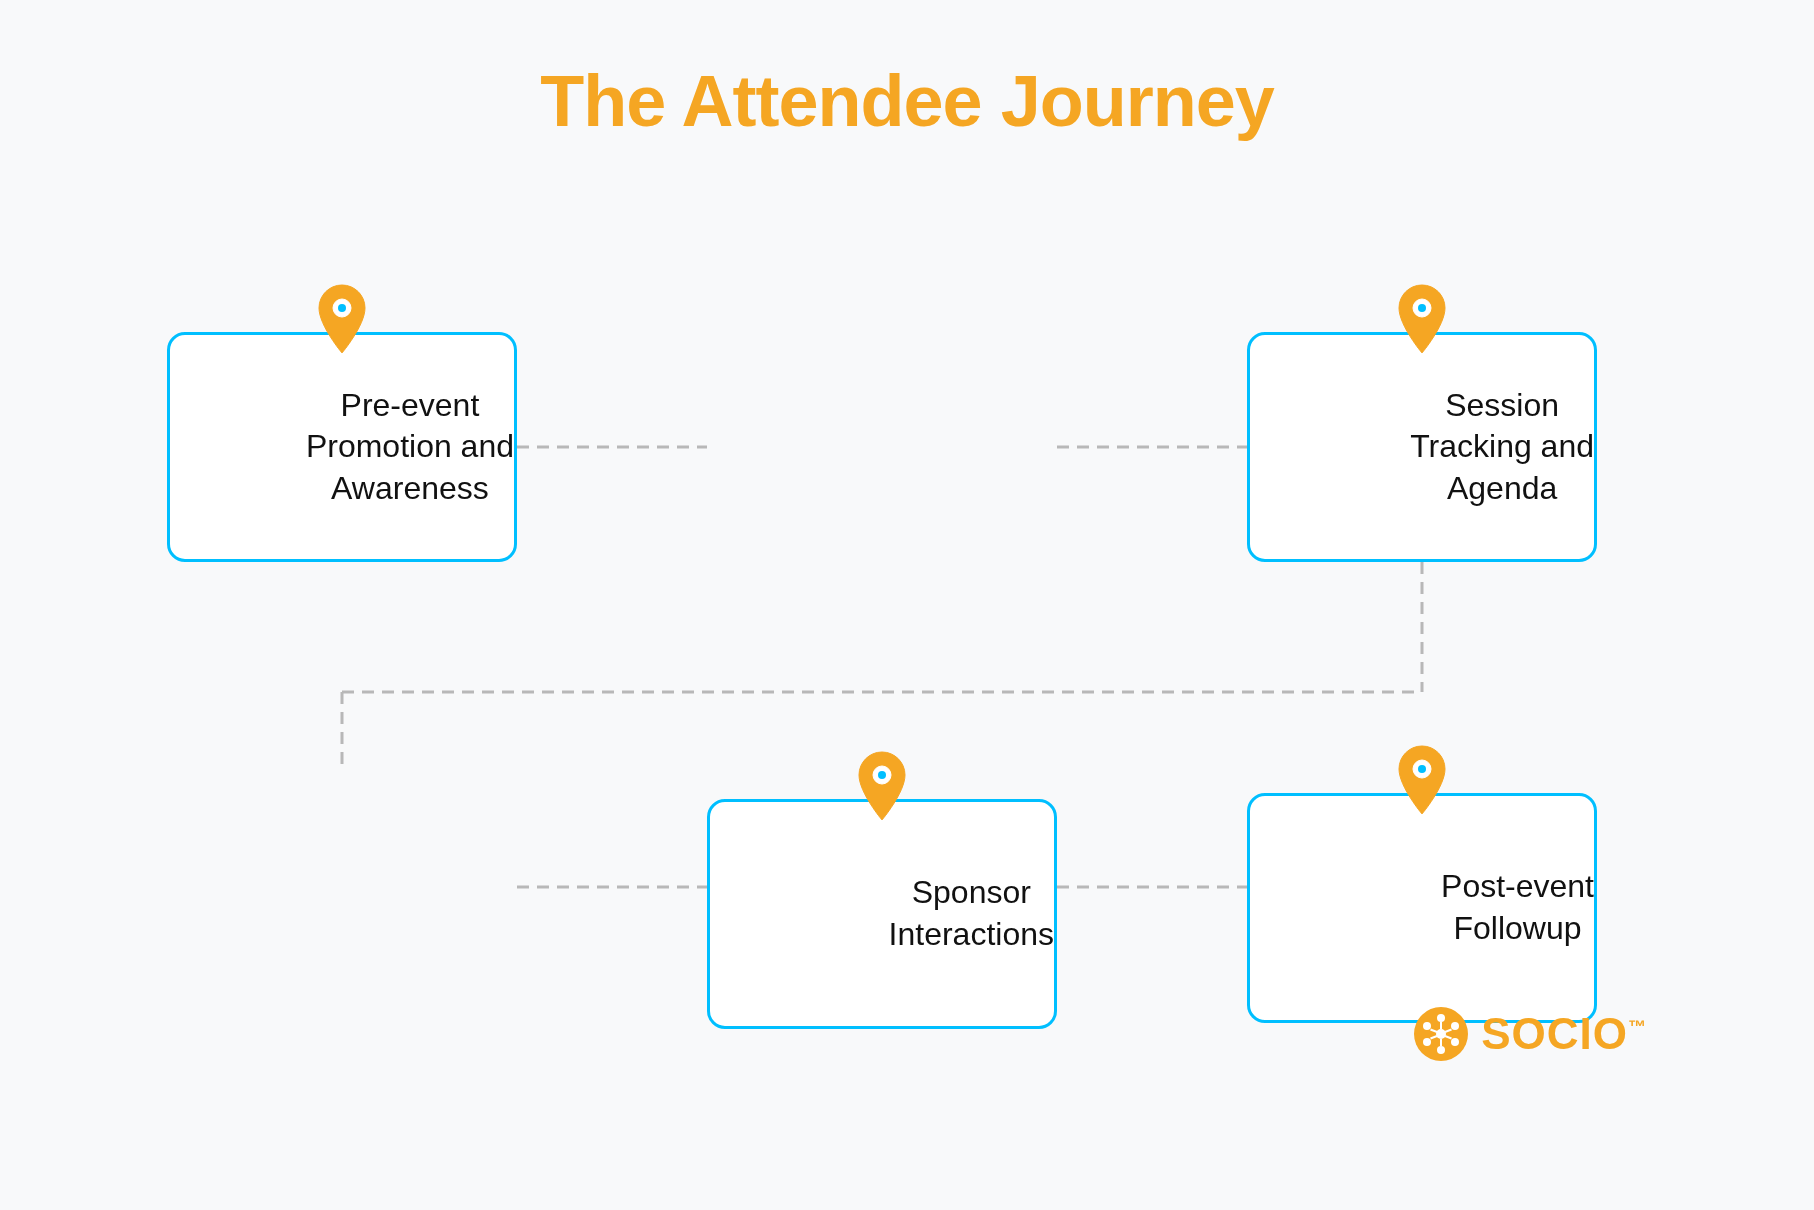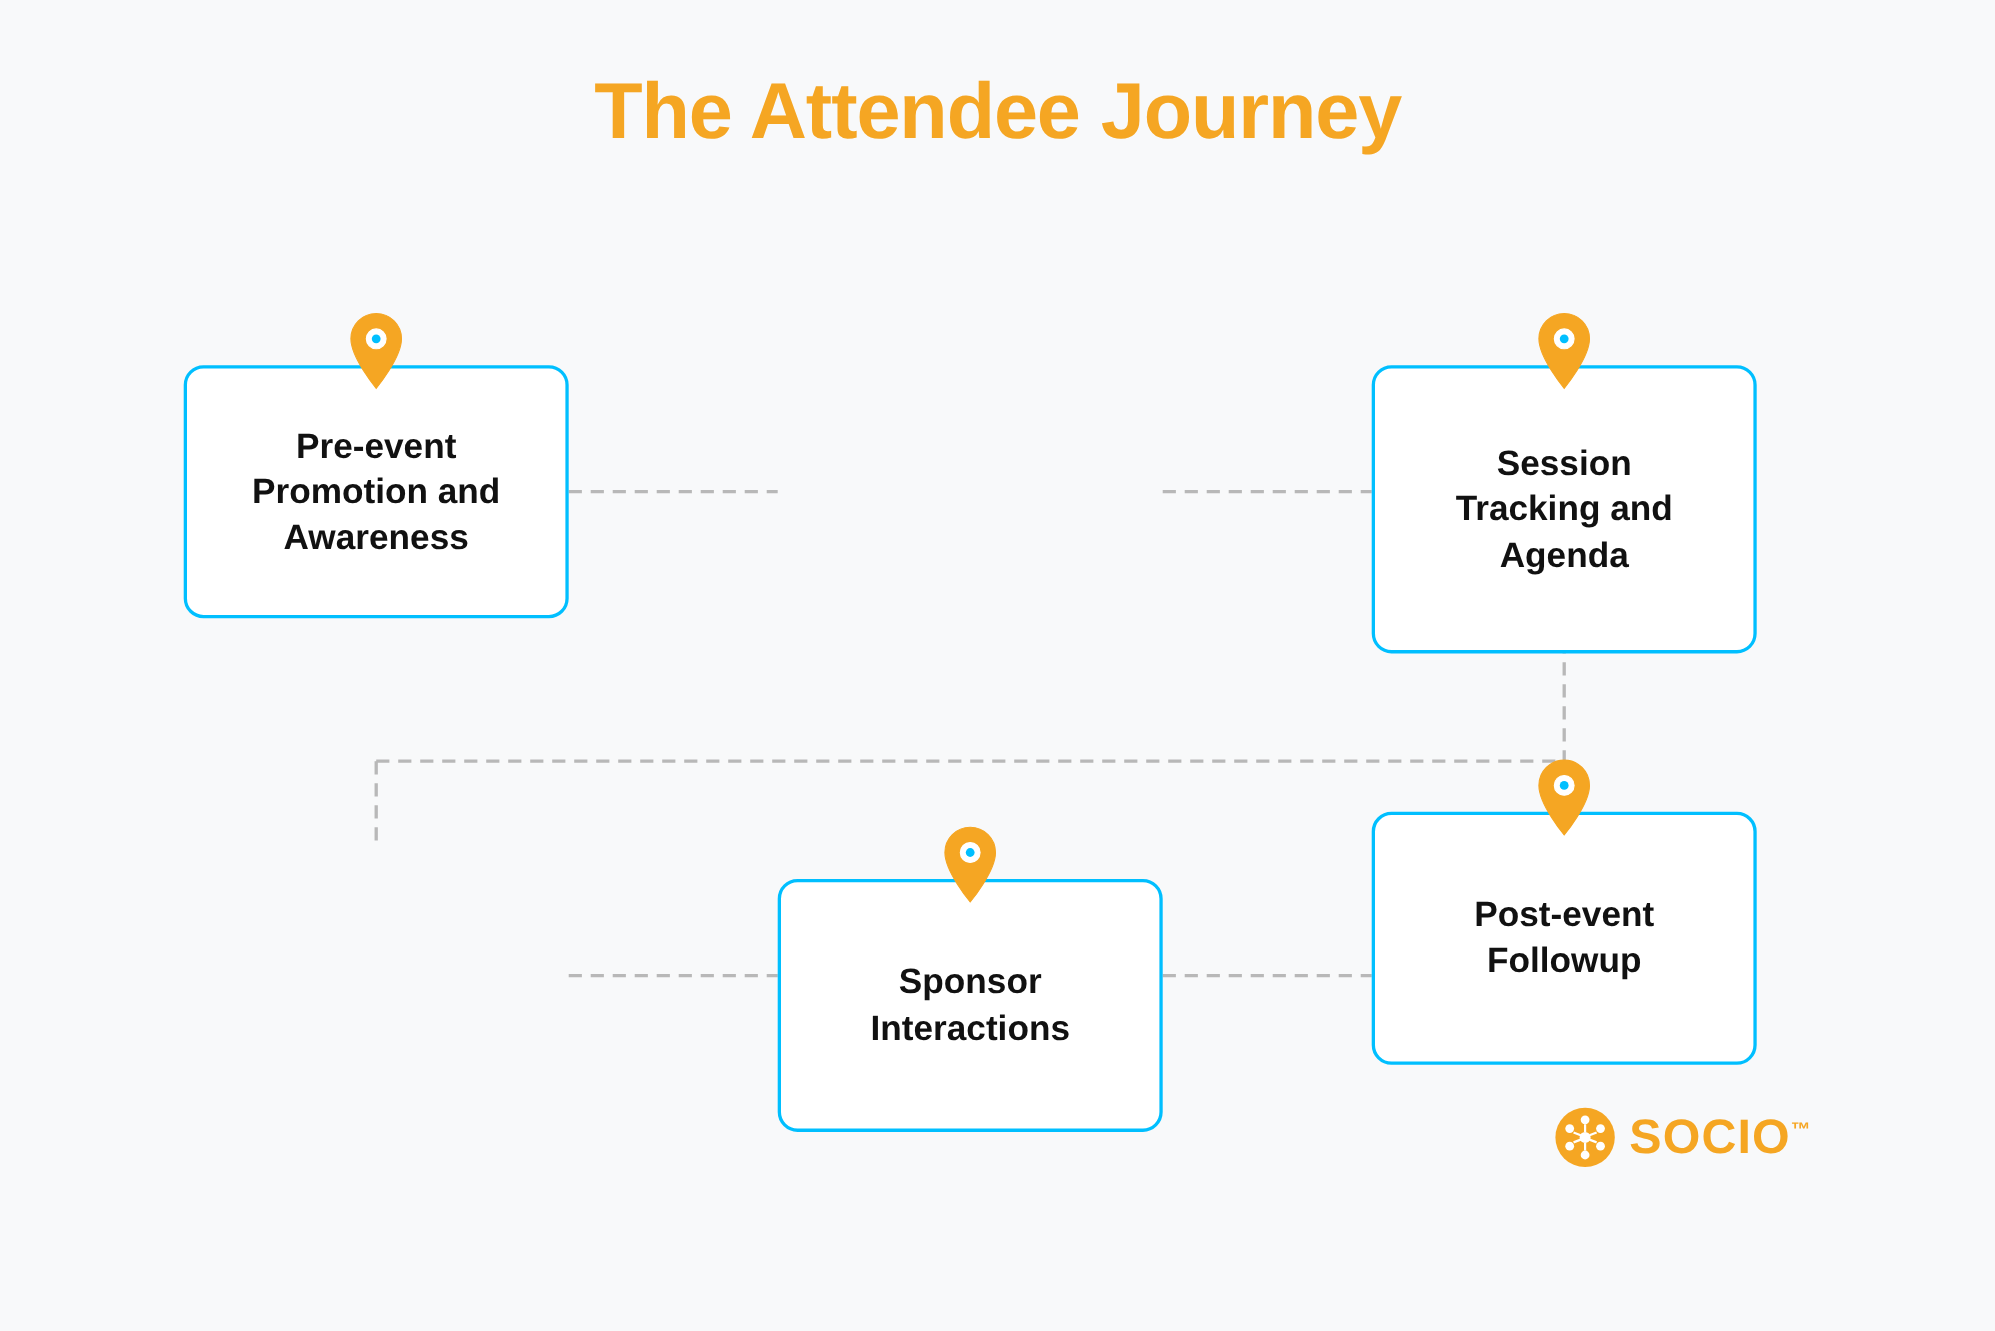--- a/index.html
+++ b/index.html
@@ -34,33 +34,33 @@
       height: 900px;
     }
     
     .journey-box {
       position: absolute;
       border: 3px solid #00BFFF;
       border-radius: 18px;
       background: #ffffff;
       display: flex;
       align-items: center;
-      justify-content: center;
+      justify-content: flex-end;
       text-align: center;
       font-size: 32px;
-      font-weight: 700;
+      font-weight: 400;
       color: #111;
       line-height: 1.3;
     }
     .box-pre-event { left: 60px; top: 130px; width: 350px; height: 230px; }
     .box-registration { left: 600px; top: 130px; width: 350px; height: 230px; }
-    .box-session { left: 1140px; top: 130px; width: 350px; height: 262px; }
+    .box-session { left: 1140px; top: 130px; width: 350px; height: 230px; }
     .box-networking { left: 60px; top: 570px; width: 350px; height: 230px; }
     .box-sponsor { left: 600px; top: 597px; width: 350px; height: 230px; }
-    .box-post-event { left: 1140px; top: 536px; width: 350px; height: 230px; }
+    .box-post-event { left: 1140px; top: 591px; width: 350px; height: 230px; }
 
     
     .pin {
       position: absolute;
       width: 60px;
       height: 72px;
       top: -52px;
       left: 50%;
       transform: translateX(-50%);
     }

